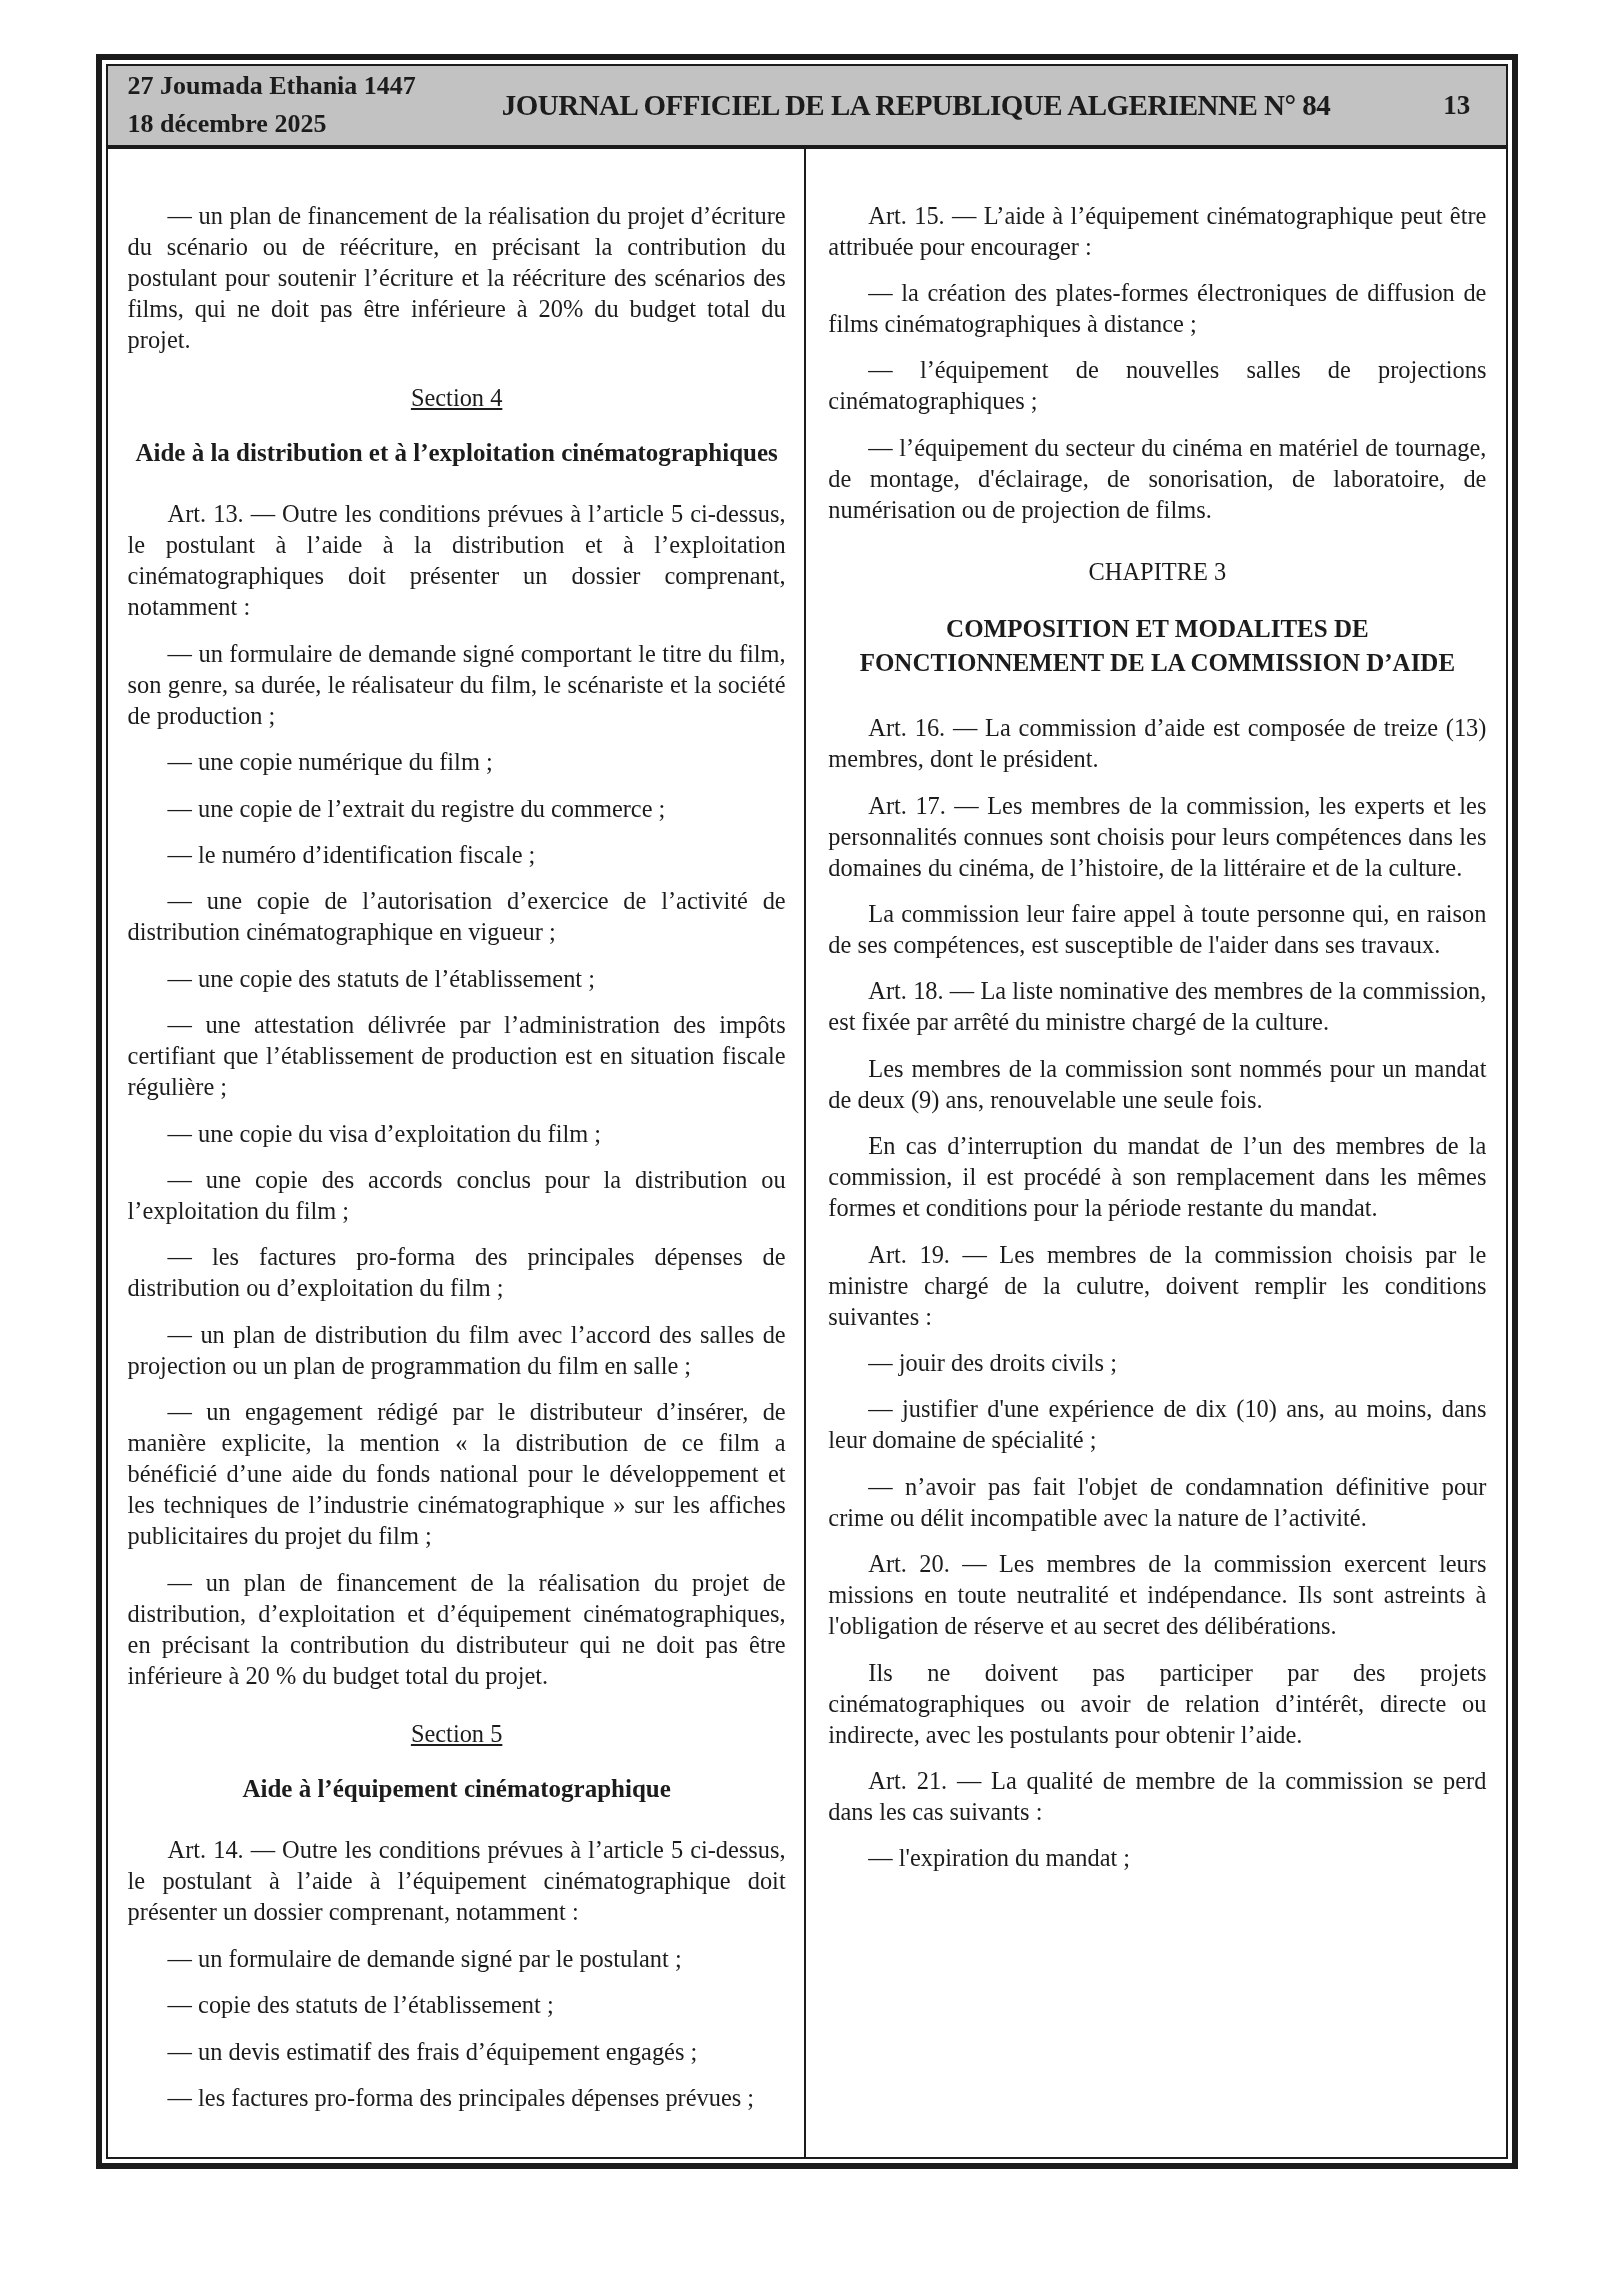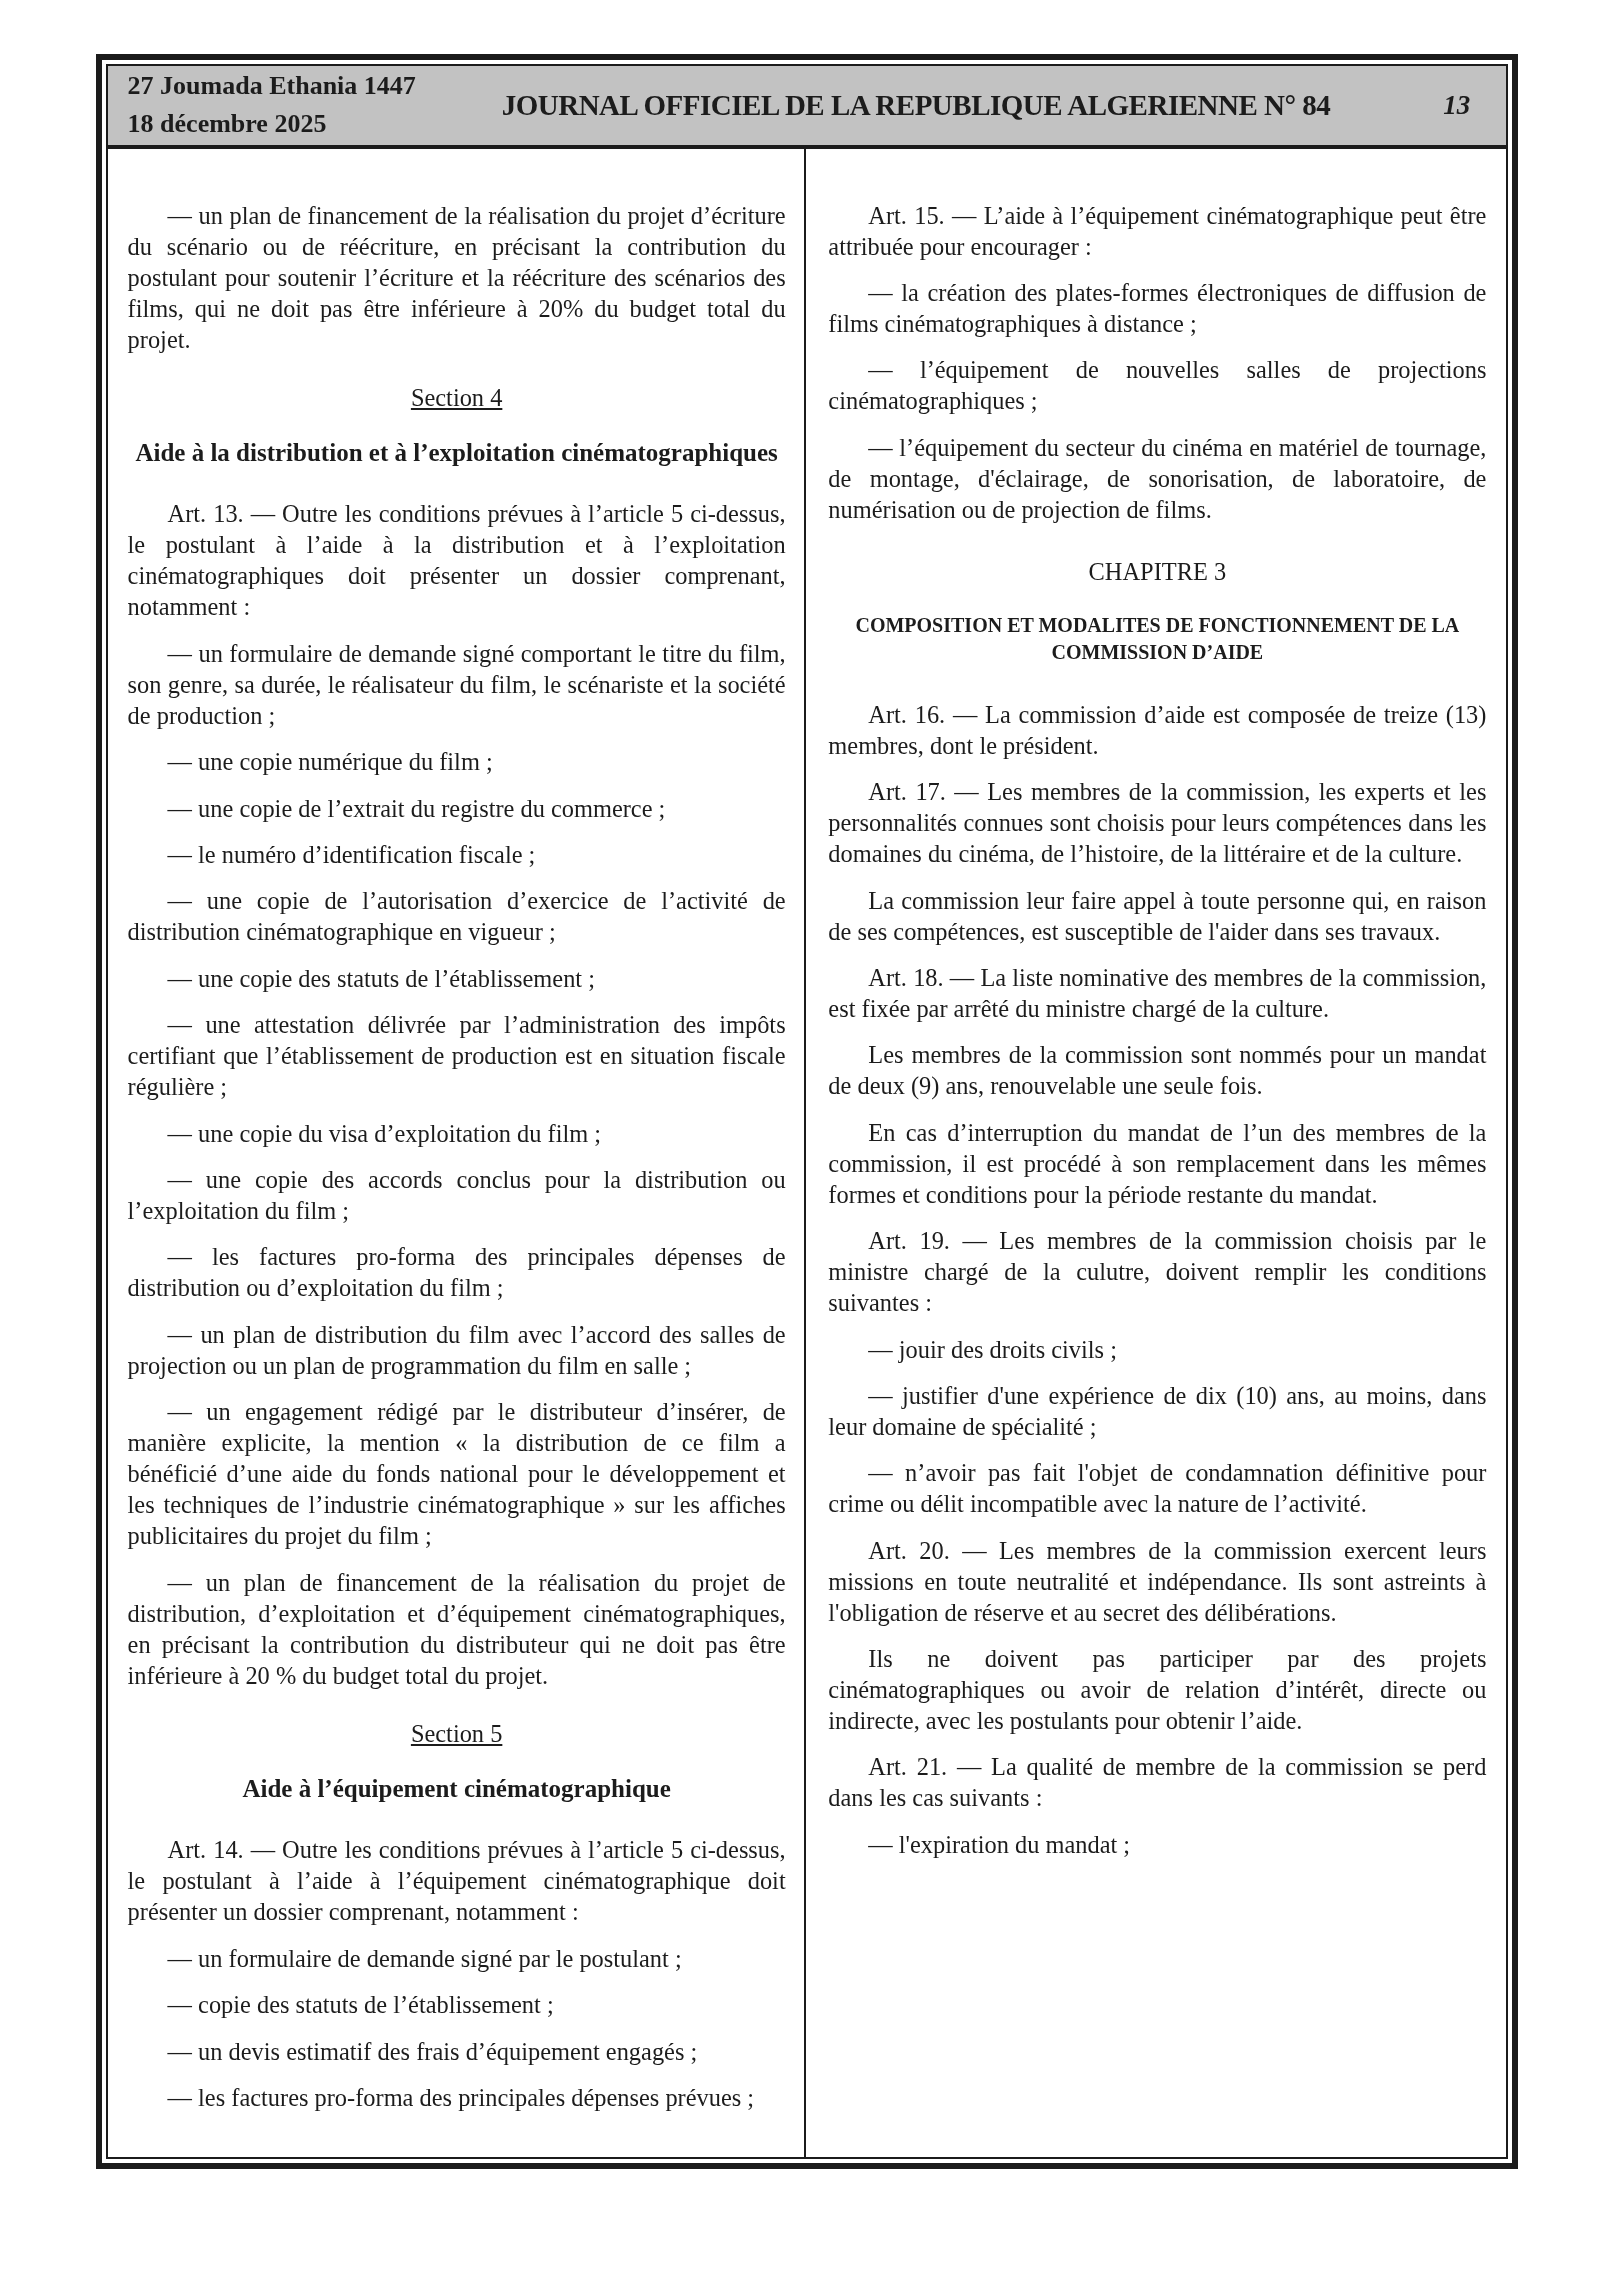--- a/index.html
+++ b/index.html
@@ -57,21 +57,20 @@
     font-size: 29px;
     letter-spacing: -0.5px;
     white-space: nowrap;
     padding-left: 27px;
   }
   .h-right {
     font-weight: bold;
     font-size: 27px;
     padding-left: 54px;
     padding-right: 12.7px;
-    font-style: italic;
   }
 
   .content {
     flex: 1;
     display: flex;
     align-items: stretch;
     overflow: hidden;
   }
   .divider {
     flex: 0 0 2.7px;
@@ -103,21 +102,21 @@
     line-height: 1.3;
     margin: 0 0 29px 0;
   }
   .block.chapter-label {
     text-align: center;
     margin: 31px 0 25px 0;
   }
   .block.chapter-title {
     text-align: center;
     font-weight: bold;
-    font-size: 20px;
+    font-size: 25px;
     line-height: 1.35;
     margin: 0 0 33px 0;
   }
 </style>
 </head>
 <body>
 
 <div class="page">
   <div class="outer-frame">
     <div class="inner-frame">

